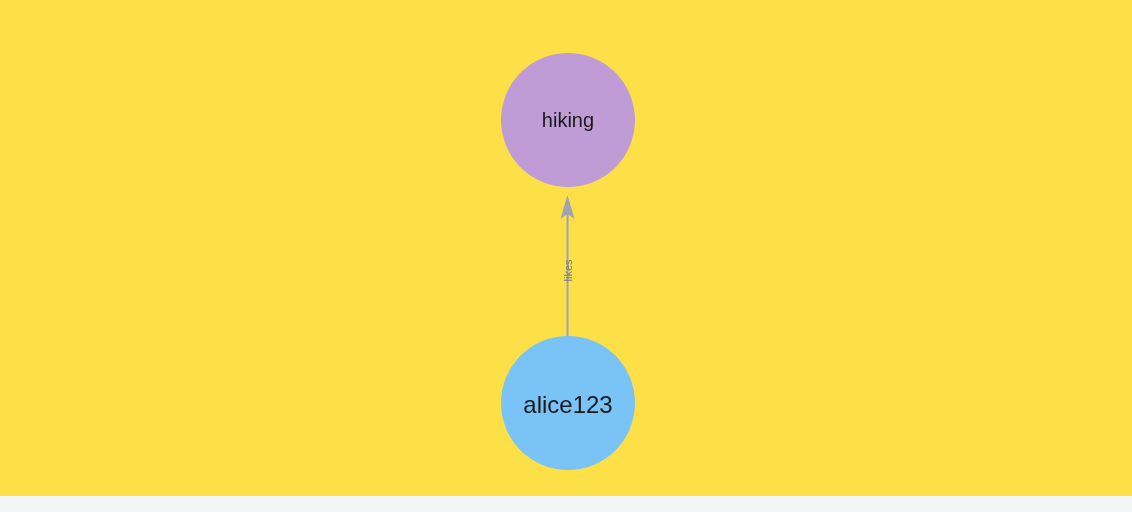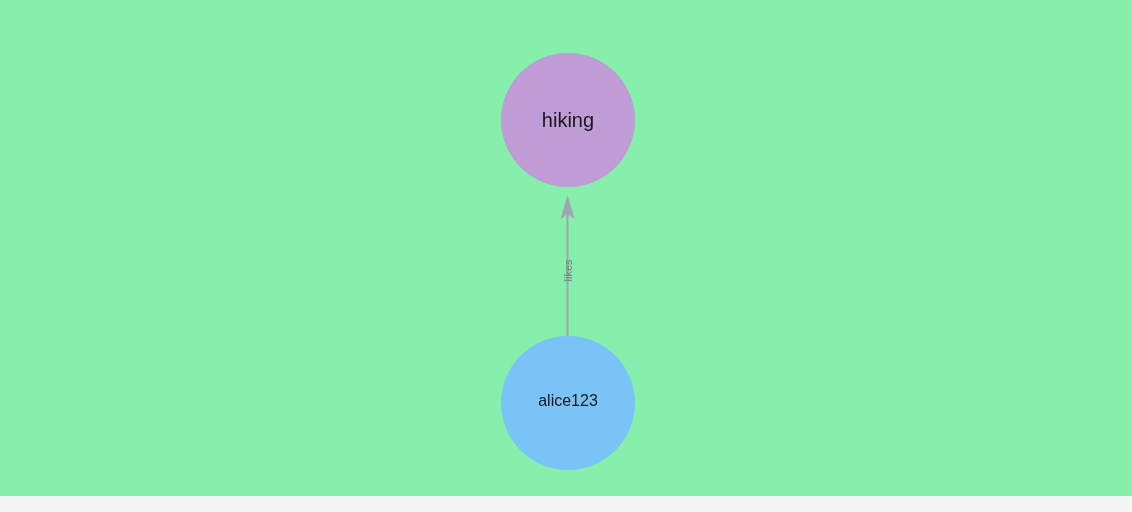--- a/index.html
+++ b/index.html
@@ -52,36 +52,36 @@
     line-height: 1;
     white-space: nowrap;
     transform-origin: center center;
     transform: rotate(-90deg);
     user-select: none;
   }
 </style>
 </head>
 <body style="background: rgb(244, 245, 245);">
 
-<div id="graph-canvas" style="width: 1132px; height: 496px; background: #86efac;">
+<div id="graph-canvas" style="width: 1132px; height: 496px; background: #fde047;">
 
   <svg id="graph-svg" viewBox="0 0 1132 512" xmlns="http://www.w3.org/2000/svg">
     <g>
       <line id="edge-line-0" x1="567.5" y1="337" x2="567.5" y2="208" stroke="#9fa3b3" stroke-width="2" stroke-linecap="butt"></line>
       <polygon id="edge-arrow-0" points="567.5,195 574.5,219 567.5,214 560.5,219" fill="#9fa3b3"></polygon>
     </g>
   </svg>
 
   <div class="edge-label" id="edge-label-0" style="color: rgb(119, 120, 124); left: 557px; top: 265px;">likes</div>
 
   <div class="node-group">
     <div class="node-circle" id="node-circle-0" style="left: 501px; top: 53px; width: 134px; height: 134px; background: rgb(191, 156, 214);">
       <div class="node-label" id="node-label-0" style="font-size: 20px; color: rgb(25, 25, 25); top: 57px; left: 0px;">hiking</div>
     </div>
   </div>
 
   <div class="node-group">
     <div class="node-circle" id="node-circle-1" style="left: 501px; top: 336px; width: 134px; height: 134px; background: rgb(121, 195, 247);">
-      <div class="node-label" id="node-label-1" style="font-size: 16px; color: rgb(25, 25, 25); top: 57px; left: 0px;">alice123</div>
+      <div class="node-label" id="node-label-1" style="font-size: 24px; color: rgb(25, 25, 25); top: 57px; left: 0px;">alice123</div>
     </div>
   </div>
 
 </div>
 
 </body></html>

